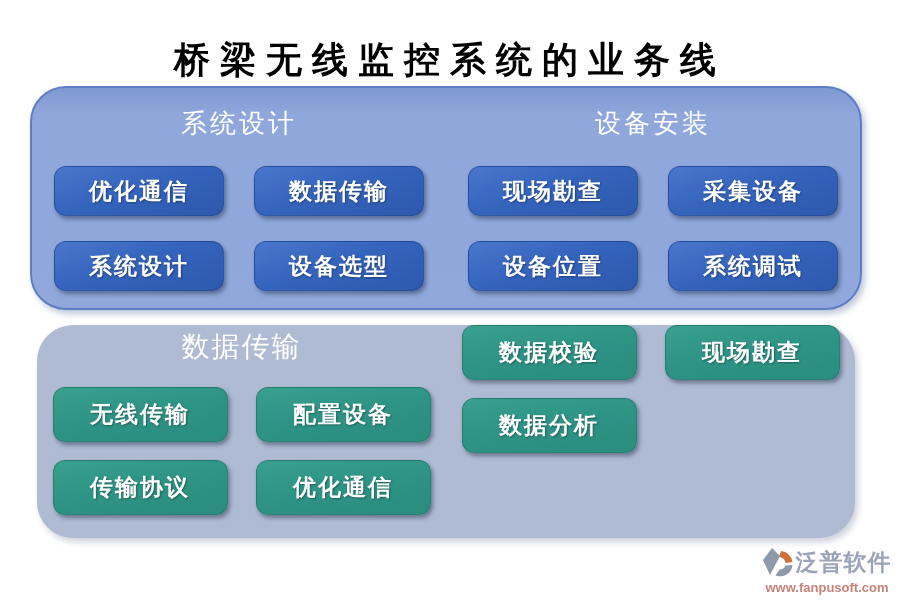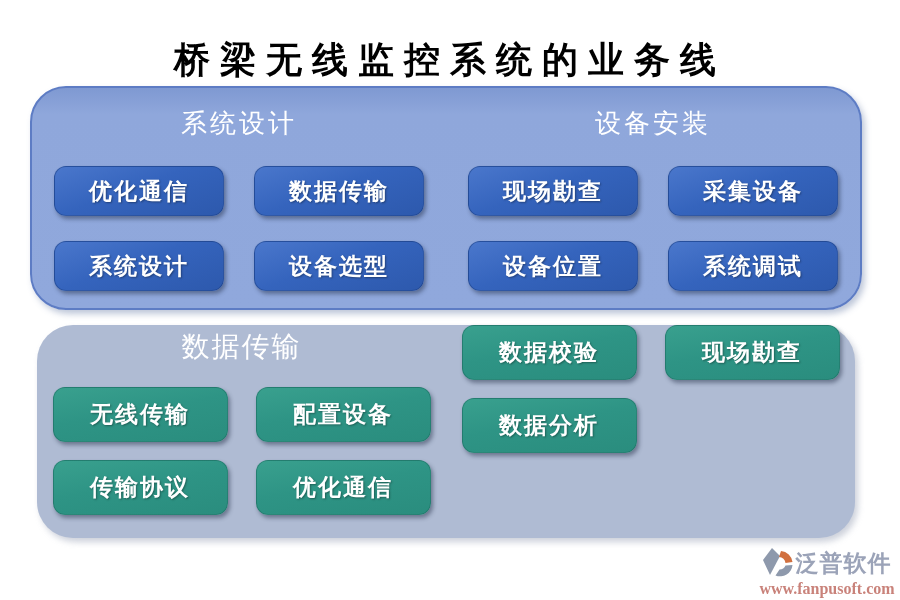--- a/index.html
+++ b/index.html
@@ -72,30 +72,30 @@
     border: 1px solid rgba(22,55,120,0.45);
   }
   .btn.green {
     height: 55px;
     background: linear-gradient(170deg, #39a08e 0%, #2e9485 45%, #2a8d7e 100%);
     border: 1px solid rgba(15,80,70,0.30);
   }
 
   
   .brand { position: absolute; left: 758px; top: 547px; width: 138px; }
-  .brand-row { display: flex; align-items: center; justify-content: center; gap: 3px; }
+  .brand-row { display: flex; justify-content: center; gap: 3px; }
   .brand-name {
     font-family: "Liberation Sans", sans-serif;
     font-size: 23px; font-weight: bold; letter-spacing: 1px;
     color: #9ba3b8; white-space: nowrap;
   }
   .brand-url {
     margin-top: 1px; text-align: center;
-    font-family: Liberation Serif, serif;
-    font-size: 16px; font-weight: bold;
+    font-family: Liberation Sans, sans-serif;
+    font-size: 13px; font-weight: bold;
     color: #c9827a; white-space: nowrap;
   }
 </style>
 </head>
 <body>
 
 <div class="page">
 
   <h1 class="title">桥梁无线监控系统的业务线</h1>
 

